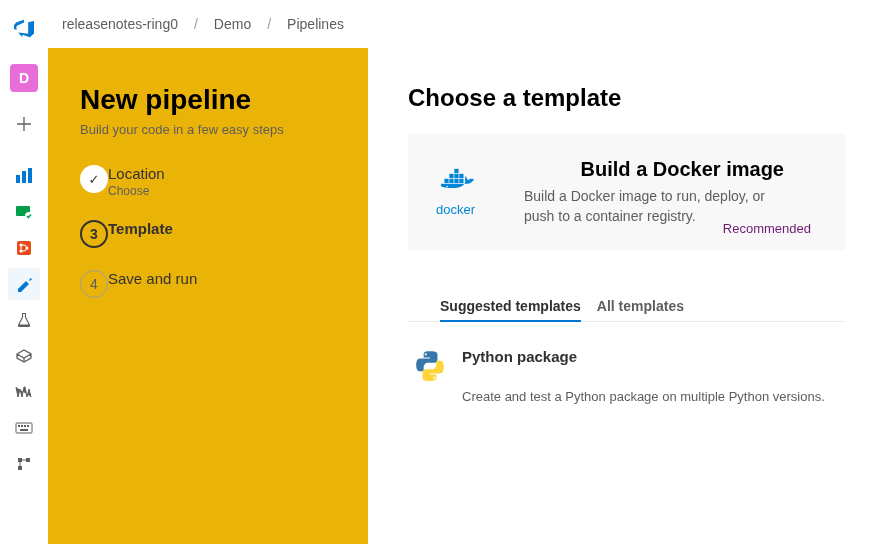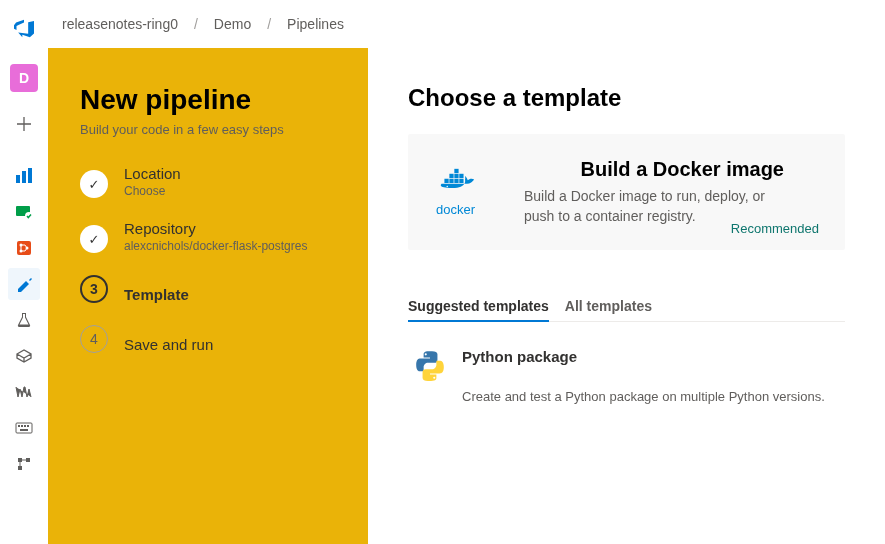--- a/index.html
+++ b/index.html
@@ -19,45 +19,45 @@
     .breadcrumb { height: 48px; display: flex; align-items: center; padding: 0 8px; gap: 4px; font-size: 14px; color: #605e5c; }
     .breadcrumb span { padding: 0 6px; }
     .breadcrumb .sep { color: #a19f9d; }
     
     .content { flex: 1; display: flex; }
     
     
     .wizard { width: 320px; background: #eab308; padding: 36px 32px; }
     .wizard h1 { font-size: 28px; font-weight: 600; color: #000; margin-bottom: 6px; }
     .wizard .subtitle { font-size: 13px; color: #605e5c; margin-bottom: 28px; }
-    .step { display: flex; align-items: flex-end; gap: 16px; margin-bottom: 22px; }
+    .step { display: flex; align-items: flex-start; margin-bottom: 22px; }
     .step-indicator { width: 28px; height: 28px; border-radius: 50%; display: flex; align-items: center; justify-content: center; font-size: 14px; flex-shrink: 0; }
     .step-indicator.done { background: #fff; }
     .step-indicator.done::after { content: '✓'; color: #333; font-size: 13px; }
     .step-indicator.current { border: 2px solid #323130; font-weight: 600; color: #323130; }
     .step-indicator.todo { border: 1px solid #a19f9d; color: #605e5c; }
     .step-body .step-title { font-size: 15px; color: #323130; font-weight: 400; }
     .step-body .step-title.bold { font-weight: 600; }
     .step-body .step-detail { font-size: 12px; color: #605e5c; margin-top: 2px; }
     
     
     .choose { flex: 1; padding: 36px 40px 52px 40px; }
     .choose h2 { font-size: 24px; font-weight: 600; color: #000; margin-bottom: 22px; }
     .card { background: #f8f8f8; padding: 24px 28px; border-radius: 2px; position: relative; margin-bottom: 48px; cursor: pointer; }
     .card-inner { display: flex; gap: 24px; align-items: flex-start; }
     .card-title { font-size: 20px; font-weight: 600; color: #000; margin-bottom: 6px; text-align: right; }
     .card-desc { font-size: 14px; color: #605e5c; line-height: 1.4; max-width: 260px; }
-    .card-badge { position: absolute; bottom: 14px; right: 26px; font-size: 13px; color: #0f766e; }
+    .card-badge { position: absolute; bottom: 14px; right: 34px; font-size: 13px; color: #701a75; }
     .docker-logo { width: 64px; display: flex; flex-direction: column; padding-top: 8px; }
     .docker-logo .whale { width: 48px; height: 34px; }
     .docker-label { font-size: 13px; color: #0088d6; font-weight: 400; margin-top: 2px; }
     
     .tabs { display: flex; gap: 16px; border-bottom: 1px solid #edebe9; margin-bottom: 26px; }
     .tab { font-size: 14px; color: #605e5c; padding-bottom: 6px; cursor: pointer; font-weight: bold; }
-    .tab.active { color: #323130; font-weight: 600; border-bottom: 2px solid #0078d4; margin-bottom: -1px; }
+    .tab.active { color: #323130; font-weight: 600; border-bottom: 2px solid #0078d4; margin-bottom: -1px; margin-left: 32px; }
     
     .template-row { display: flex; gap: 10px; align-items: flex-start; cursor: pointer; }
     .template-row .icon-box { width: 44px; height: 36px; display: flex; align-items: center; justify-content: center; }
     .template-name { font-size: 15px; font-weight: 600; color: #323130; margin-bottom: 2px; }
     .template-desc { font-size: 13px; color: #605e5c; margin-top: 24px; }
   </style>
 </head>
 <body>
 
 <div class="layout">
@@ -154,27 +154,20 @@
         <div class="subtitle">Build your code in a few easy steps</div>
 
         <div class="step">
           <div class="step-indicator done"></div>
           <div class="step-body">
             <div class="step-title">Location</div>
             <div class="step-detail">Choose</div>
           </div>
         </div>
 
-        <div class="step">
-          <div class="step-indicator done"></div>
-          <div class="step-body">
-            <div class="step-title">Repository</div>
-            <div class="step-detail">alexcnichols/docker-flask-postgres</div>
-          </div>
-        </div>
 
         <div class="step">
           <div class="step-indicator current">3</div>
           <div class="step-body">
             <div class="step-title bold">Template</div>
           </div>
         </div>
 
         <div class="step">
           <div class="step-indicator todo">4</div>

